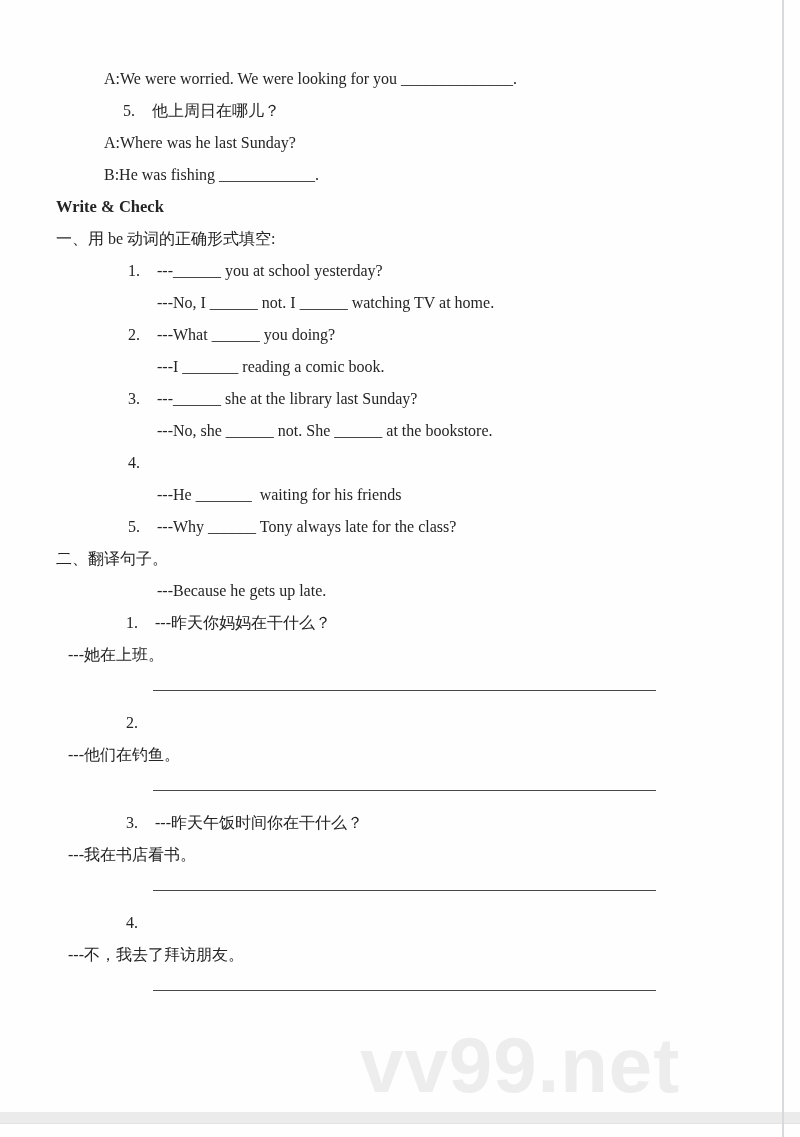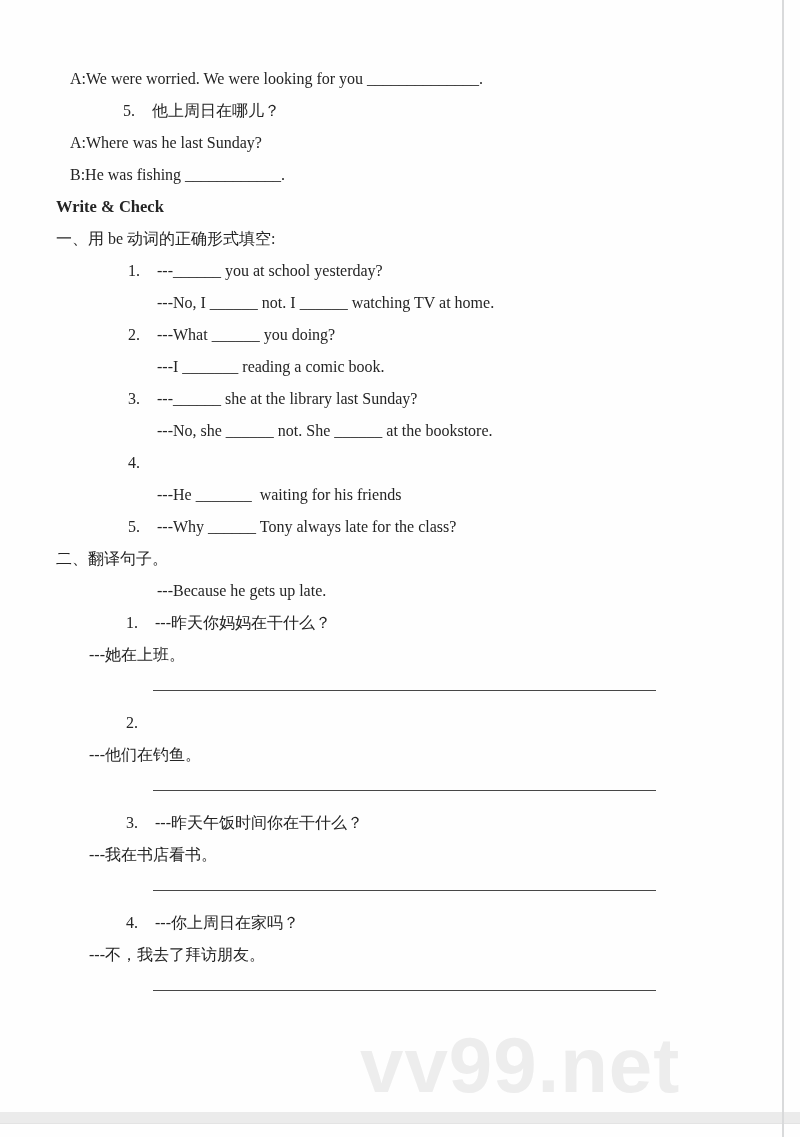--- a/index.html
+++ b/index.html
@@ -30,26 +30,26 @@
     height: 32px;
     display: flex;
     align-items: center;
     font-size: 16px;
     line-height: 32px;
     white-space: pre;
   }
   .bold { font-weight: 700; font-size: 16.5px; }
 
   .ml-heading { margin-left: 56px; }
-  .ml-text    { margin-left: 70px; text-align: center; }
+  .ml-text    { margin-left: 104px; text-align: center; }
   .li-intro   { margin-left: 123px; }
   .li-s1      { margin-left: 128px; }
   .ans-s1     { margin-left: 157px; text-align: center; }
   .li-s2      { margin-left: 126px; }
-  .ans-s2     { margin-left: 89px; }
+  .ans-s2     { margin-left: 68px; }
   .num { display: inline-block; width: 29px; }
 
   .blank-wrap { height: 36px; padding-top: 19px; }
   .blank-rule {
     margin-left: 153px;
     width: 503px;
     height: 0;
     border-top: 1.8px solid #474747;
   }
 
@@ -142,21 +142,21 @@
         <span class="num">3.</span><span>---昨天午饭时间你在干什么？</span>
       </div>
       <div class="row ans-s2">---我在书店看书。</div>
       <div class="blank-wrap">
           <div class="blank-rule"></div>
         </div>
     </div>
 
     <div>
       <div class="row li-s2">
-        <span class="num">4.</span><span>---你上周日在家吗？</span>
+        <span class="num">4.</span>
       </div>
       <div class="row ans-s2">---不，我去了拜访朋友。</div>
       <div class="blank-wrap">
           <div class="blank-rule"></div>
         </div>
     </div>
 
   </div>
 
   <div class="page-separator"></div>

